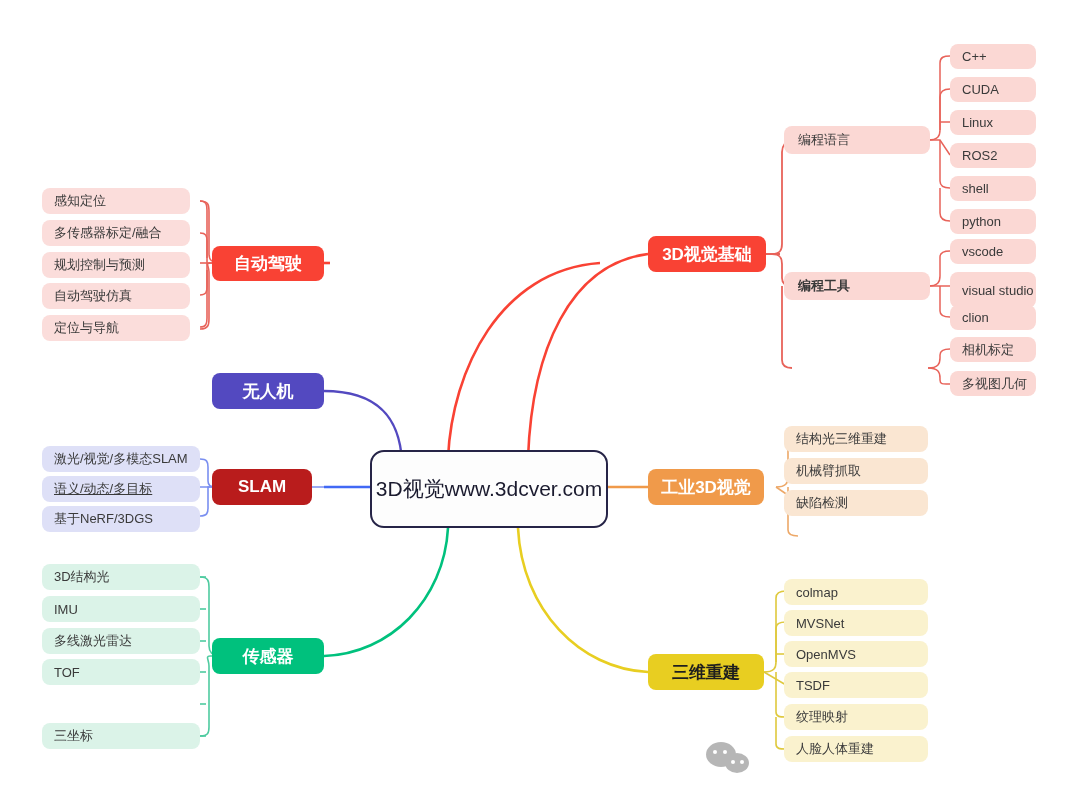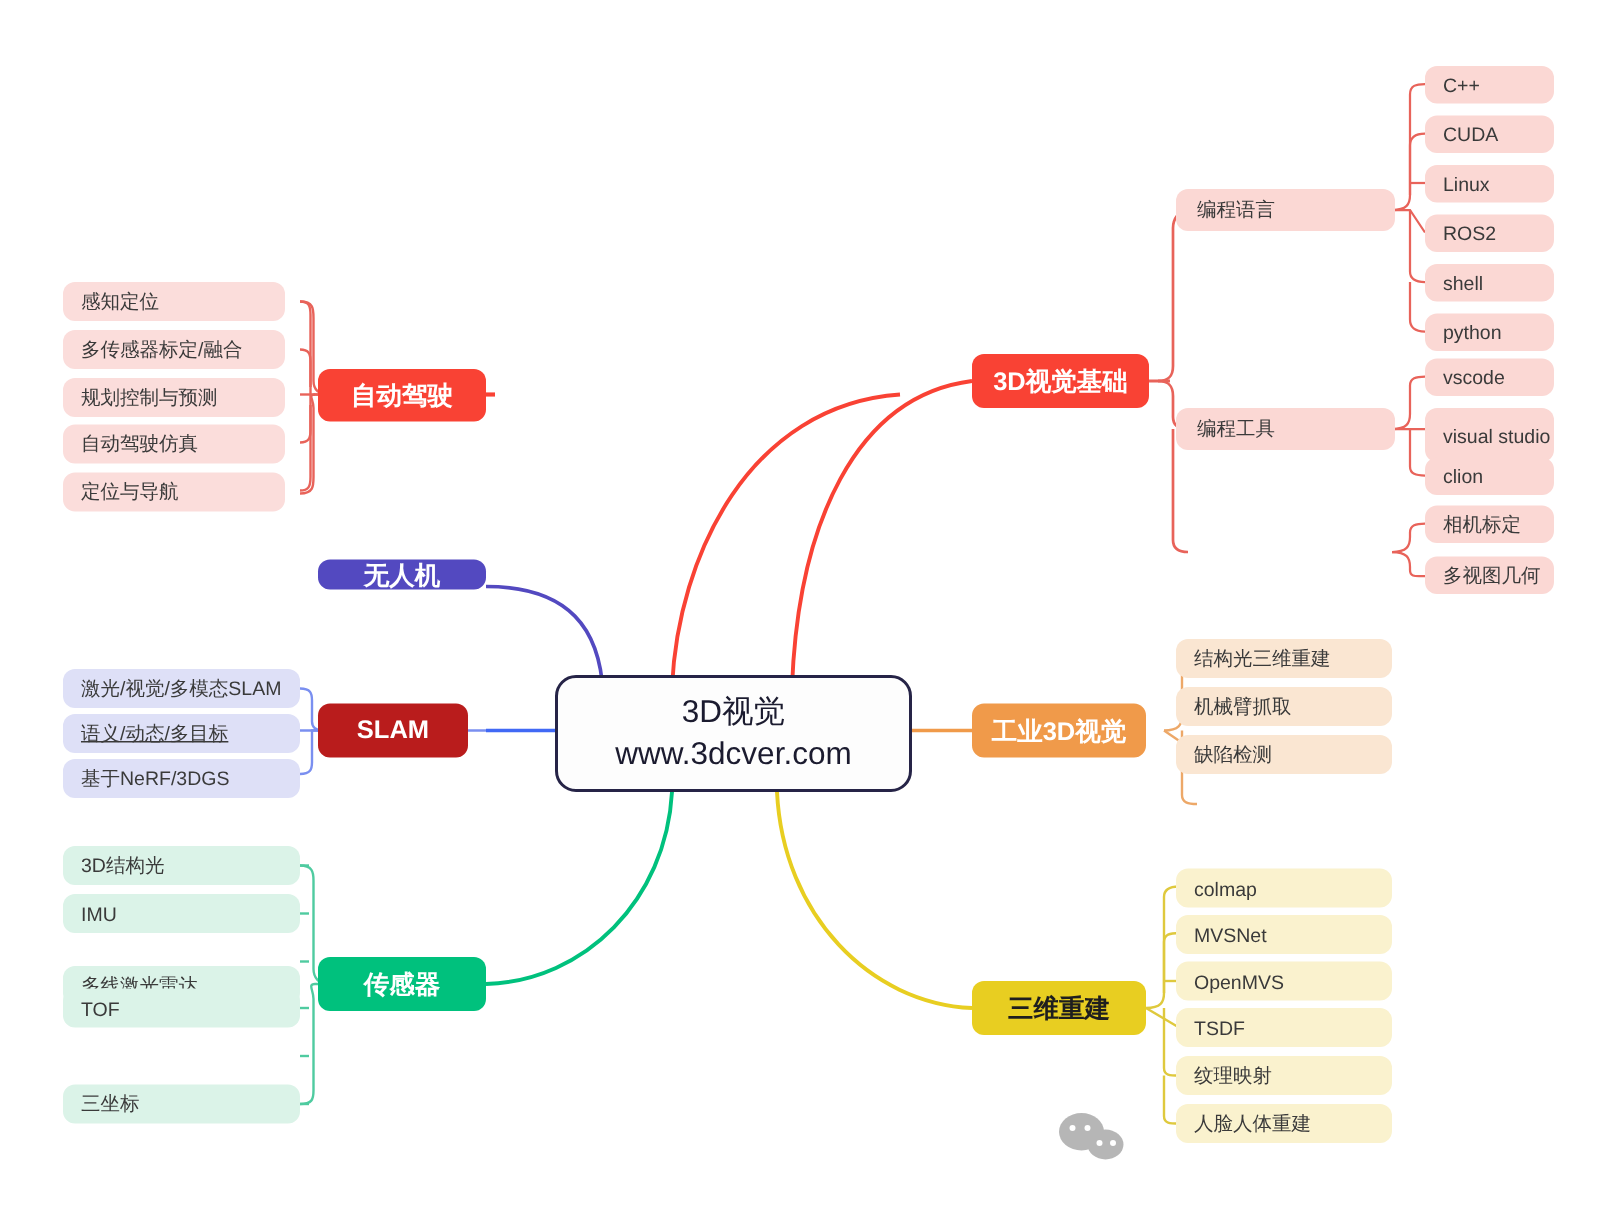--- a/index.html
+++ b/index.html
@@ -20,21 +20,21 @@
     align-items:center;
     border-radius:9px;
     white-space:nowrap;
   }
 
   
   .root{
     border:2px solid #262447;
     background:#fdfdfd;
     border-radius:14px;
-    flex-direction:column;
+    flex-direction:row;
     justify-content:center;
     align-items:center;
     color:#1b1b2f;
     font-size:21px;
     line-height:1.35;
   }
   .root span{display:block;}
 
   
   .l1{
@@ -162,21 +162,21 @@
   <div class="node chip" style="left:42px;top:252px;width:148px;height:26px;background:#FBDDDB;">
     <span>规划控制与预测</span>
   </div>
   <div class="node chip" style="left:42px;top:283px;width:148px;height:26px;background:#FBDDDB;">
     <span>自动驾驶仿真</span>
   </div>
   <div class="node chip" style="left:42px;top:315px;width:148px;height:26px;background:#FBDDDB;">
     <span>定位与导航</span>
   </div>
 
-  <div class="node l1" style="left:212px;top:373px;width:112px;height:20px;background:#5349C0;">
+  <div class="node l1" style="left:212px;top:373px;width:112px;height:36px;background:#5349C0;">
     <span>无人机</span>
   </div>
 
   <div class="node l1" style="left:212px;top:469px;width:100px;height:36px;background:#b91c1c;">
     <span>SLAM</span>
   </div>
   <div class="node chip" style="left:42px;top:446px;width:158px;height:26px;background:#DEE0F7;">
     <span>激光/视觉/多模态SLAM</span>
   </div>
   <div class="node chip" style="left:42px;top:476px;width:158px;height:26px;background:#DEE0F7;text-decoration:underline;">
@@ -188,38 +188,38 @@
 
   <div class="node l1" style="left:212px;top:638px;width:112px;height:36px;background:#00C17D;">
     <span>传感器</span>
   </div>
   <div class="node chip" style="left:42px;top:564px;width:158px;height:26px;background:#DBF3E8;">
     <span>3D结构光</span>
   </div>
   <div class="node chip" style="left:42px;top:596px;width:158px;height:26px;background:#DBF3E8;">
     <span>IMU</span>
   </div>
-  <div class="node chip" style="left:42px;top:628px;width:158px;height:26px;background:#DBF3E8;margin-top:16px;">
+  <div class="node chip" style="left:42px;top:628px;width:158px;height:26px;background:#DBF3E8;">
     <span>多线激光雷达</span>
   </div>
   <div class="node chip" style="left:42px;top:659px;width:158px;height:26px;background:#DBF3E8;">
     <span>TOF</span>
   </div>
   <div class="node chip" style="left:42px;top:723px;width:158px;height:26px;background:#DBF3E8;">
     <span>三坐标</span>
   </div>
 
   <div class="node l1" style="left:648px;top:236px;width:118px;height:36px;background:#F94234;">
     <span>3D视觉基础</span>
   </div>
 
   <div class="node chip wide" style="left:784px;top:126px;width:146px;height:28px;background:#FBD8D4;">
     <span>编程语言</span>
   </div>
-  <div class="node chip wide" style="left:784px;top:272px;width:146px;height:28px;background:#FBD8D4;">
+  <div class="node chip wide" style="left:784px;top:272px;width:146px;height:28px;background:#FBD8D4;font-weight:bold;">
     <span>编程工具</span>
   </div>
 
   <div class="node chip" style="left:950px;top:44px;width:86px;height:25px;background:#FBD8D4;">
     <span>C++</span>
   </div>
   <div class="node chip" style="left:950px;top:77px;width:86px;height:25px;background:#FBD8D4;">
     <span>CUDA</span>
   </div>
   <div class="node chip" style="left:950px;top:110px;width:86px;height:25px;background:#FBD8D4;">

